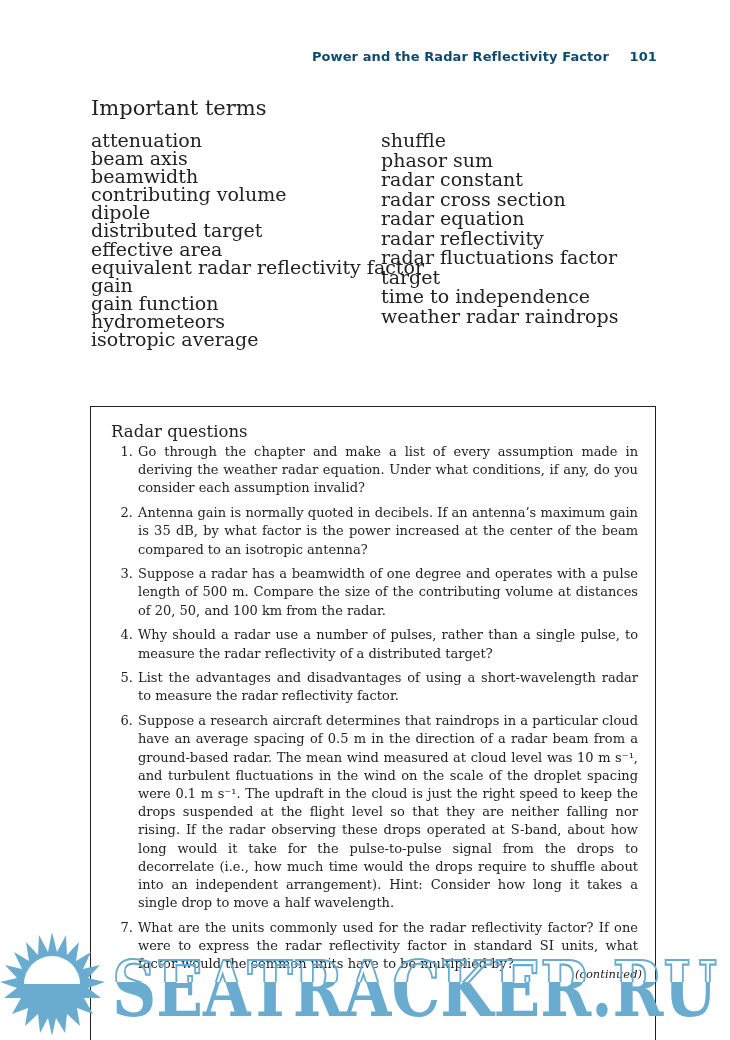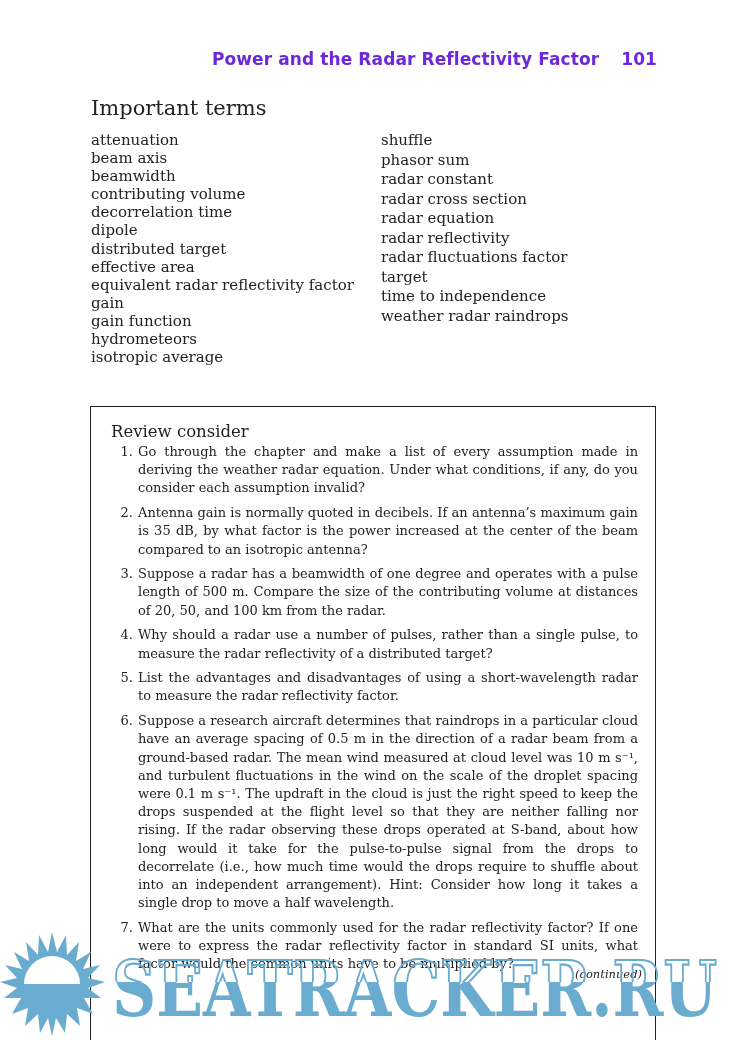--- a/index.html
+++ b/index.html
@@ -1,29 +1,29 @@
 <!DOCTYPE html>
 <html><head>
 <meta charset="utf-8">
 <style>
   html, body { margin: 0; padding: 0; background: #ffffff; }
   body { width: 730px; height: 1040px; position: relative; overflow: hidden; color: #1a1a1a; }
   .running-head {
     position: absolute; top: 49px; right: 73px;
-    font-family: "DejaVu Sans", sans-serif; font-weight: bold; font-size: 17px; color: #6d28d9;
+    font-family: "DejaVu Sans", sans-serif; font-weight: bold; font-size: 13px; color: #0c4a6e;
     letter-spacing: 0.1px;
   }
   .running-head .page-num { margin-left: 16px; }
   .terms-title {
     position: absolute; top: 96px; left: 91px;
     font-family: "DejaVu Serif", serif; font-size: 21px; color: #222; margin: 0; font-weight: normal;
   }
   .terms-col {
     position: absolute; top: 131px; margin: 0; padding: 0; list-style: none;
-    font-family: "DejaVu Serif", serif; font-size: 15px; color: #222;
+    font-family: "DejaVu Serif", serif; font-size: 19px; color: #222;
   }
   .terms-col.left { left: 91px; }
   .terms-col.left li { height: 18.1px; line-height: 18.1px; white-space: nowrap; }
   .terms-col.right { left: 381px; }
   .terms-col.right li { height: 19.5px; line-height: 19.5px; white-space: nowrap; }
   .review-box {
     position: absolute; left: 90px; top: 406px; width: 566px; height: 680px;
     border: 1.4px solid #222; border-bottom: none; box-sizing: border-box;
   }
   .review-title {
@@ -50,21 +50,20 @@
   <span class="page-num">101</span>
 </div>
 
 <h2 class="terms-title">Important terms</h2>
 
 <ul class="terms-col left">
   <li>attenuation</li>
   <li>beam axis</li>
   <li>beamwidth</li>
   <li>contributing volume</li>
-  <li>decorrelation time</li>
   <li>dipole</li>
   <li>distributed target</li>
   <li>effective area</li>
   <li>equivalent radar reflectivity factor</li>
   <li>gain</li>
   <li>gain function</li>
   <li>hydrometeors</li>
   <li>isotropic average</li>
 </ul>
 
@@ -75,21 +74,21 @@
   <li>radar cross section</li>
   <li>radar equation</li>
   <li>radar reflectivity</li>
   <li>radar fluctuations factor</li>
   <li>target</li>
   <li>time to independence</li>
   <li>weather radar raindrops</li>
 </ul>
 
 <div class="review-box">
-  <h2 class="review-title">Review consider</h2>
+  <h2 class="review-title">Radar questions</h2>
   <ol class="questions">
     <li><span class="qnum">1.</span><span>Go through the chapter and make a list of every assumption made in deriving the weather radar equation. Under what conditions, if any, do you consider each assumption invalid?</span></li>
     <li><span class="qnum">2.</span><span>Antenna gain is normally quoted in decibels. If an antenna’s maximum gain is 35 dB, by what factor is the power increased at the center of the beam compared to an isotropic antenna?</span></li>
     <li><span class="qnum">3.</span><span>Suppose a radar has a beamwidth of one degree and operates with a pulse length of 500 m. Compare the size of the contributing volume at distances of 20, 50, and 100 km from the radar.</span></li>
     <li><span class="qnum">4.</span><span>Why should a radar use a number of pulses, rather than a single pulse, to measure the radar reflectivity of a distributed target?</span></li>
     <li><span class="qnum">5.</span><span>List the advantages and disadvantages of using a short-wavelength radar to measure the radar reflectivity factor.</span></li>
     <li><span class="qnum">6.</span><span>Suppose a research aircraft determines that raindrops in a particular cloud have an average spacing of 0.5 m in the direction of a radar beam from a ground-based radar. The mean wind measured at cloud level was 10 m s⁻¹, and turbulent fluctuations in the wind on the scale of the droplet spacing were 0.1 m s⁻¹. The updraft in the cloud is just the right speed to keep the drops suspended at the flight level so that they are neither falling nor rising. If the radar observing these drops operated at S-band, about how long would it take for the pulse-to-pulse signal from the drops to decorrelate (i.e., how much time would the drops require to shuffle about into an independent arrangement). Hint: Consider how long it takes a single drop to move a half wavelength.</span></li>
     <li><span class="qnum">7.</span><span>What are the units commonly used for the radar reflectivity factor? If one were to express the radar reflectivity factor in standard SI units, what factor would the common units have to be multiplied by?</span></li>
   </ol>
   <span class="continued">(continued)</span>

